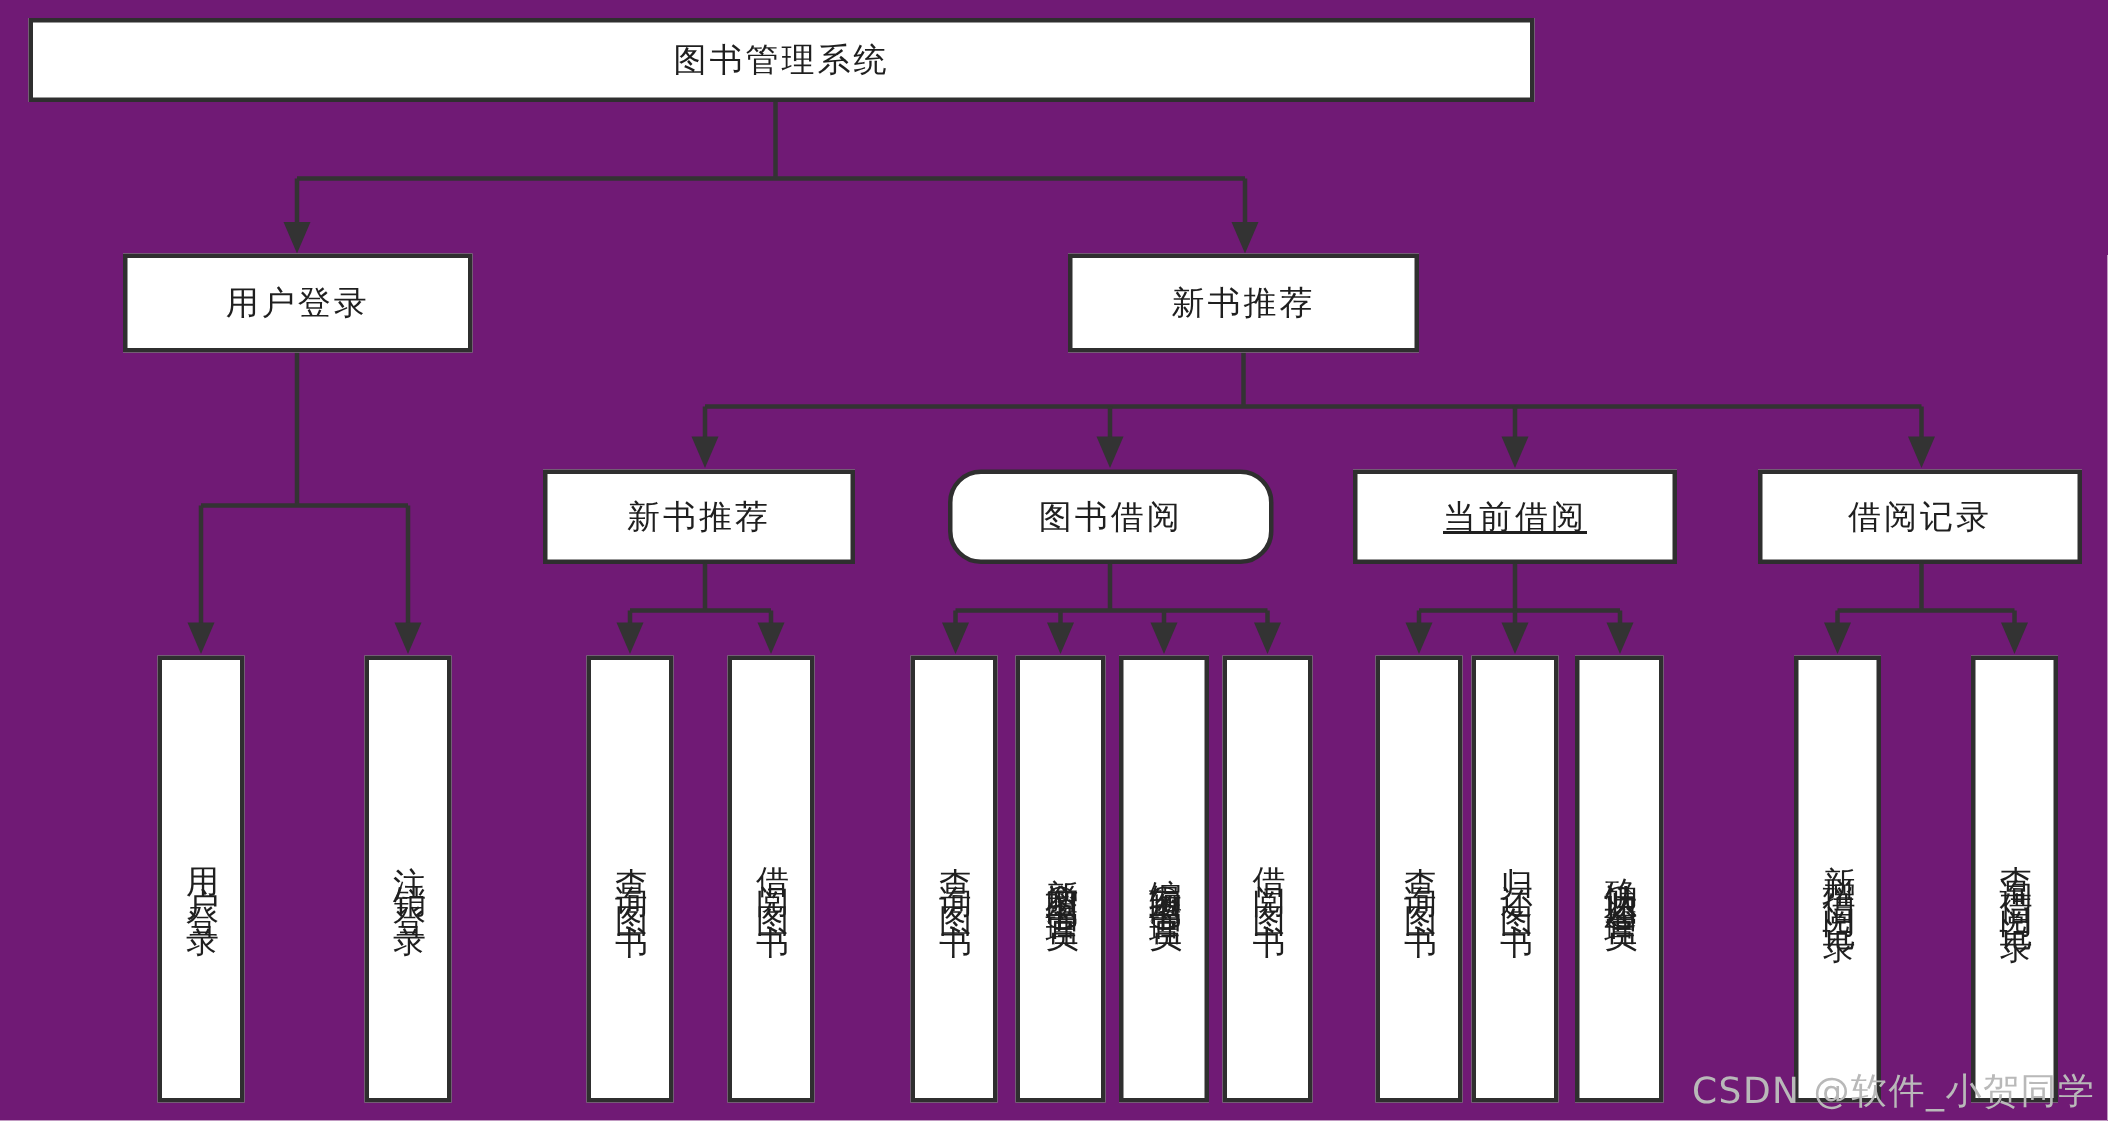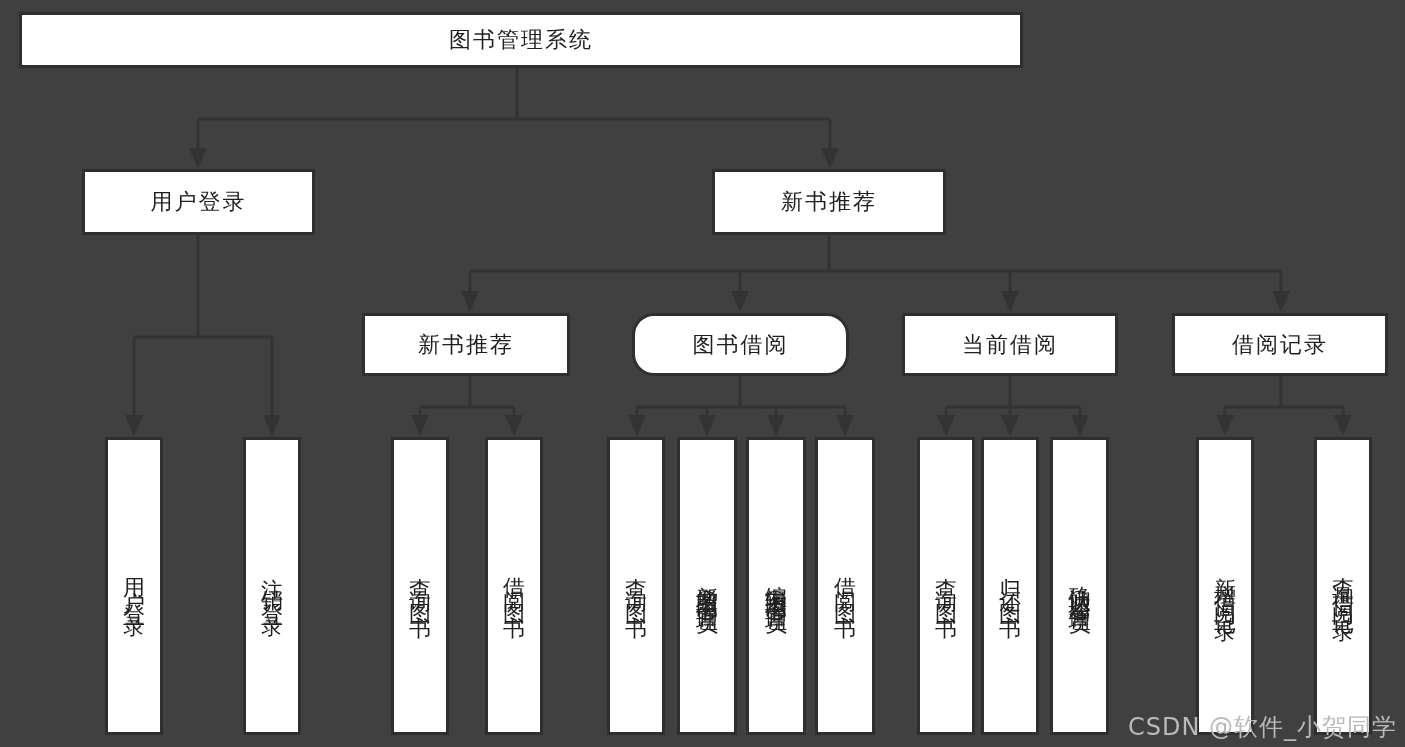--- a/index.html
+++ b/index.html
@@ -1,19 +1,19 @@
 <!DOCTYPE html>
 <html><head>
 <meta charset="utf-8">
 <style>
   html,body{margin:0;padding:0;background:#ffffff;}
   #stage{
     position:relative;
     width:1405px;height:747px;
-    background:#404040;
+    background:#701a75;
     font-family:"DejaVu Sans","Liberation Sans",sans-serif;
     overflow:hidden;
   }
   #wires{position:absolute;left:0;top:0;}
   .node{
     position:absolute;
     box-sizing:border-box;
     border:3px solid #2f2f2f;
     background:#ffffff;
     display:flex;
@@ -42,21 +42,21 @@
   }
   .ls-wide span{letter-spacing:13px;}
   .ls-mid  span{letter-spacing:9px;}
   .ls-narrow span{letter-spacing:4px;}
   
   .n-root{left:19px;top:12px;width:1004px;height:56px;}
   .n-user-login{left:82px;top:169px;width:233px;height:66px;}
   .n-book-mgmt{left:712px;top:169px;width:234px;height:66px;}
   .n-new-books{left:362px;top:313px;width:208px;height:63px;}
   .n-borrowing{left:632px;top:313px;width:217px;height:63px;border-radius:22px;}
-  .n-current{left:902px;top:313px;width:216px;height:63px;}
+  .n-current{left:902px;top:313px;width:216px;height:63px;text-decoration:underline;}
   .n-records{left:1172px;top:313px;width:216px;height:63px;}
   .lf{top:437px;height:298px;width:58px;}
   .lf-1{left:105px;}  .lf-2{left:243px;}
   .lf-3{left:391px;}  .lf-4{left:485px;}
   .lf-5{left:607px;}  .lf-6{left:677px;width:60px;}
   .lf-7{left:746px;width:60px;} .lf-8{left:815px;width:60px;}
   .lf-9{left:917px;}  .lf-10{left:981px;} .lf-11{left:1050px;width:59px;}
   .lf-12{left:1196px;} .lf-13{left:1314px;}
   .watermark{
     position:absolute;

